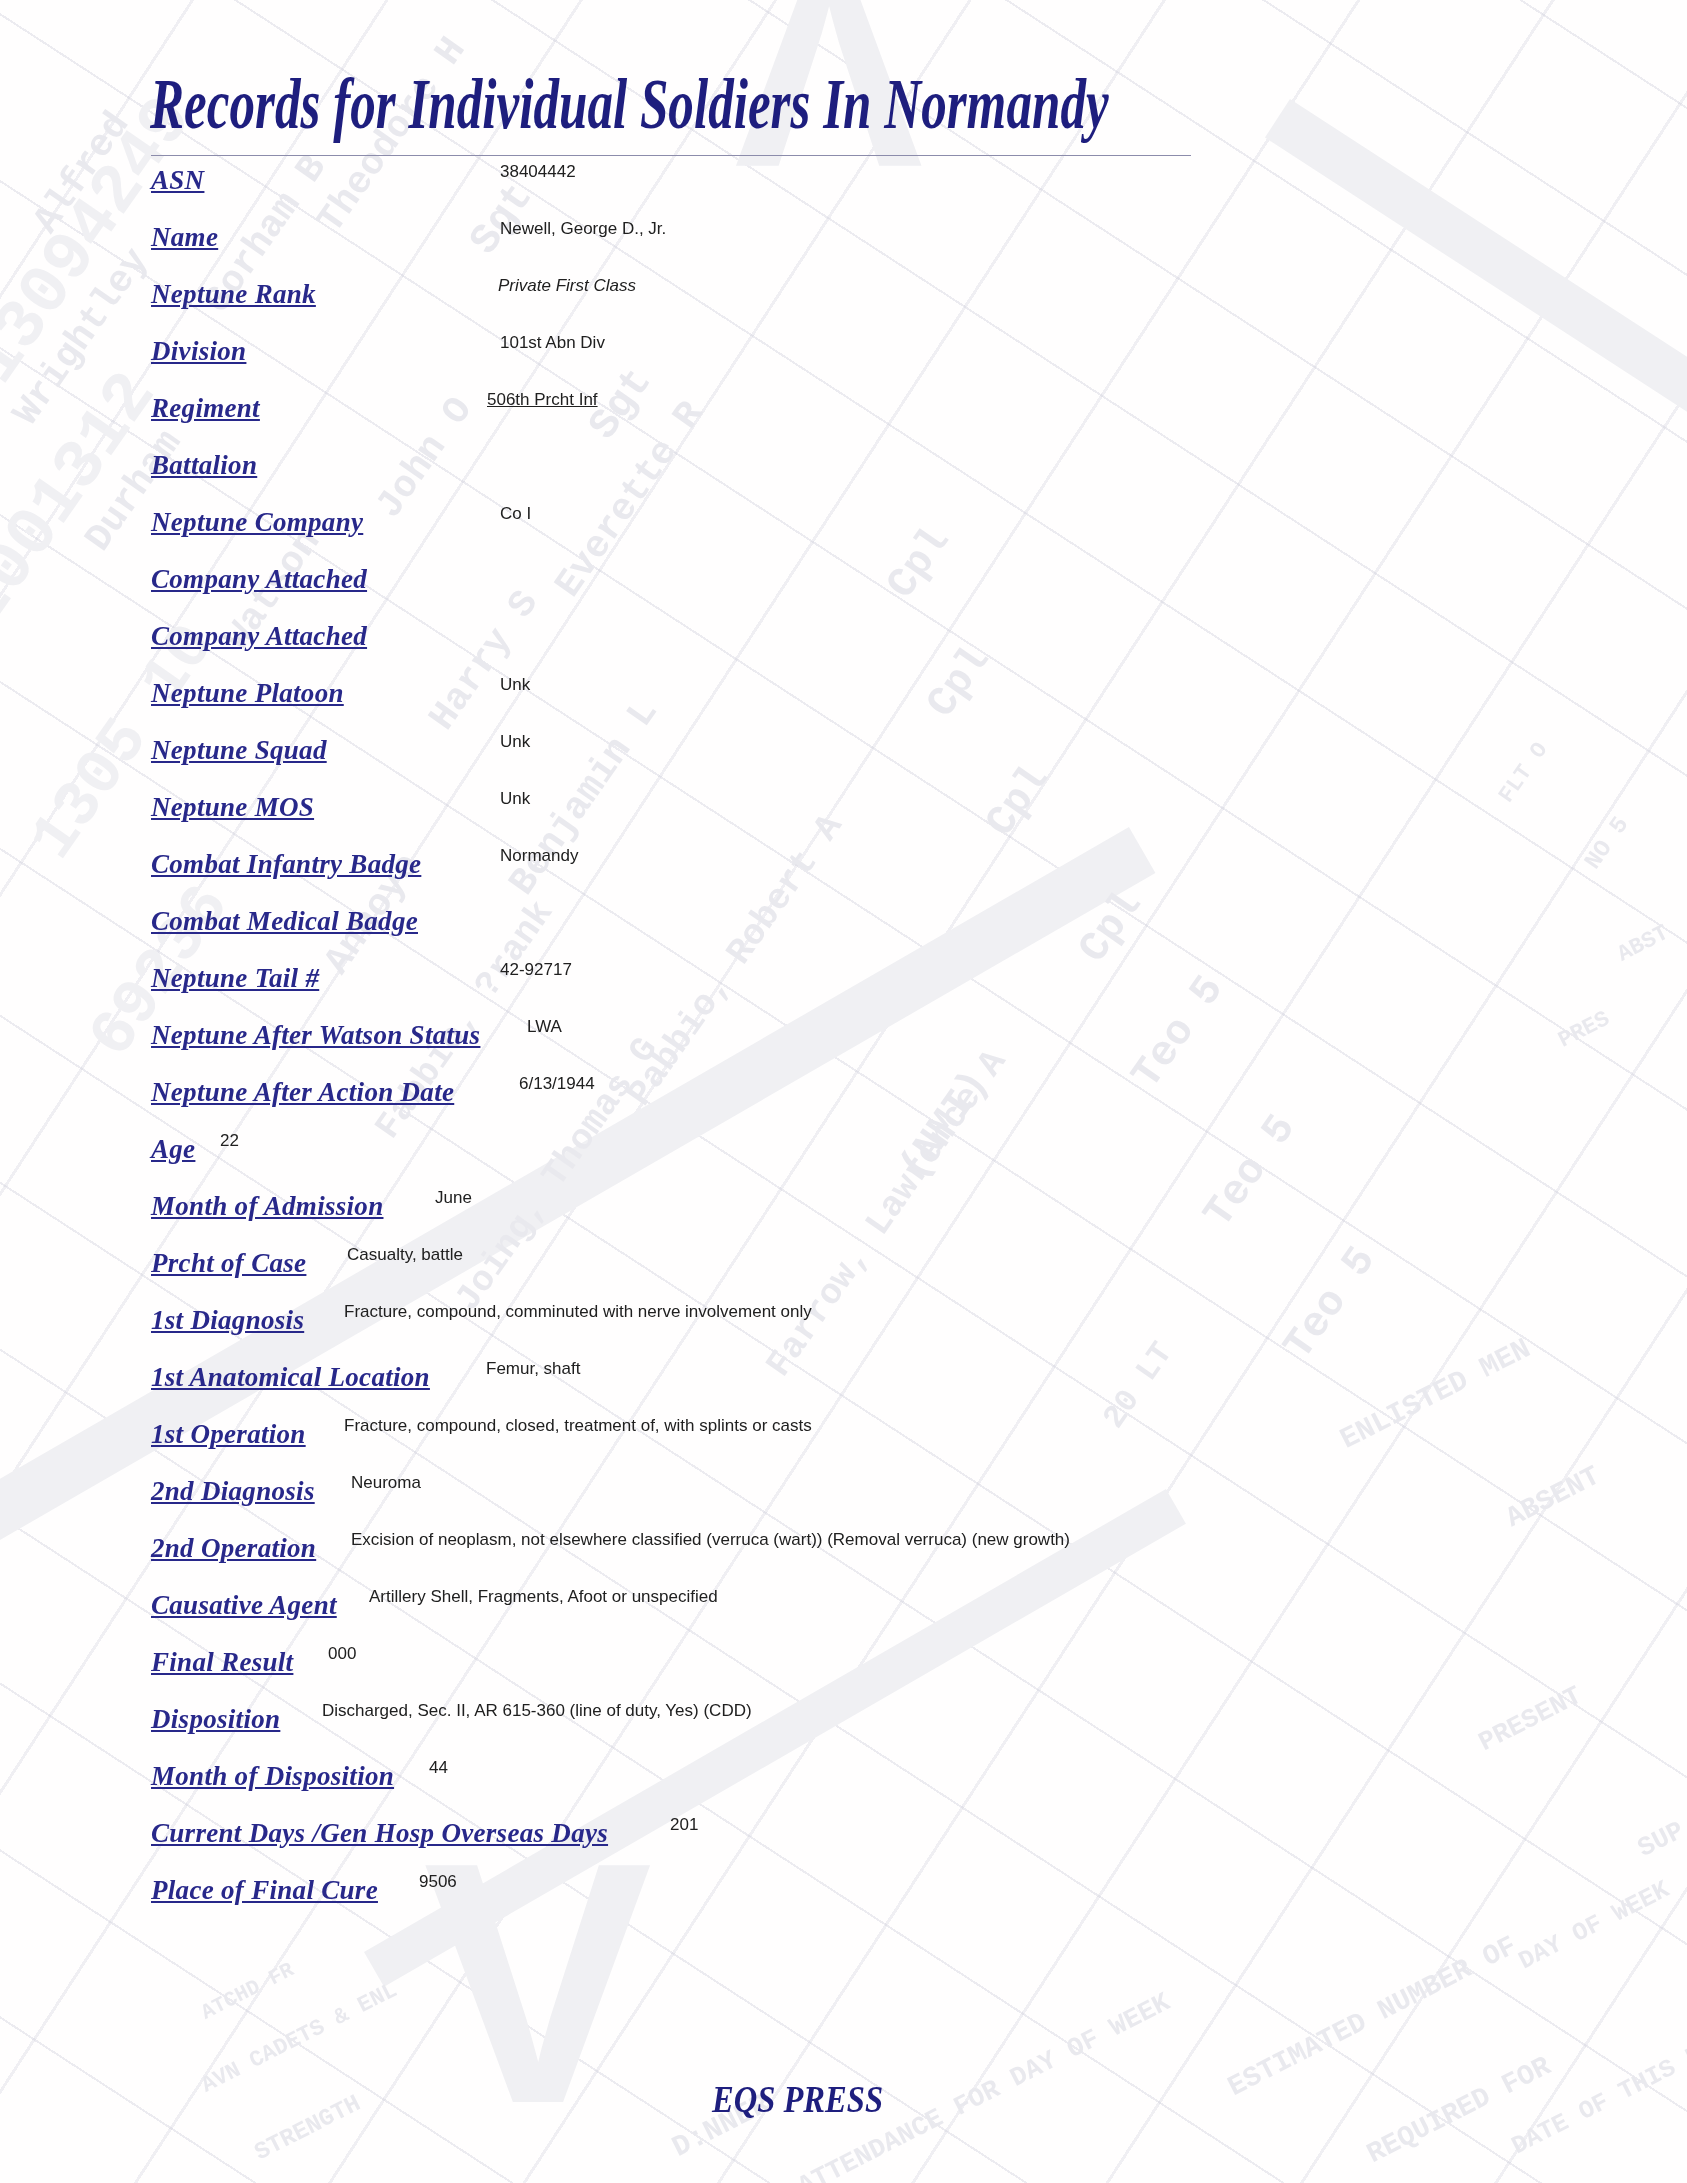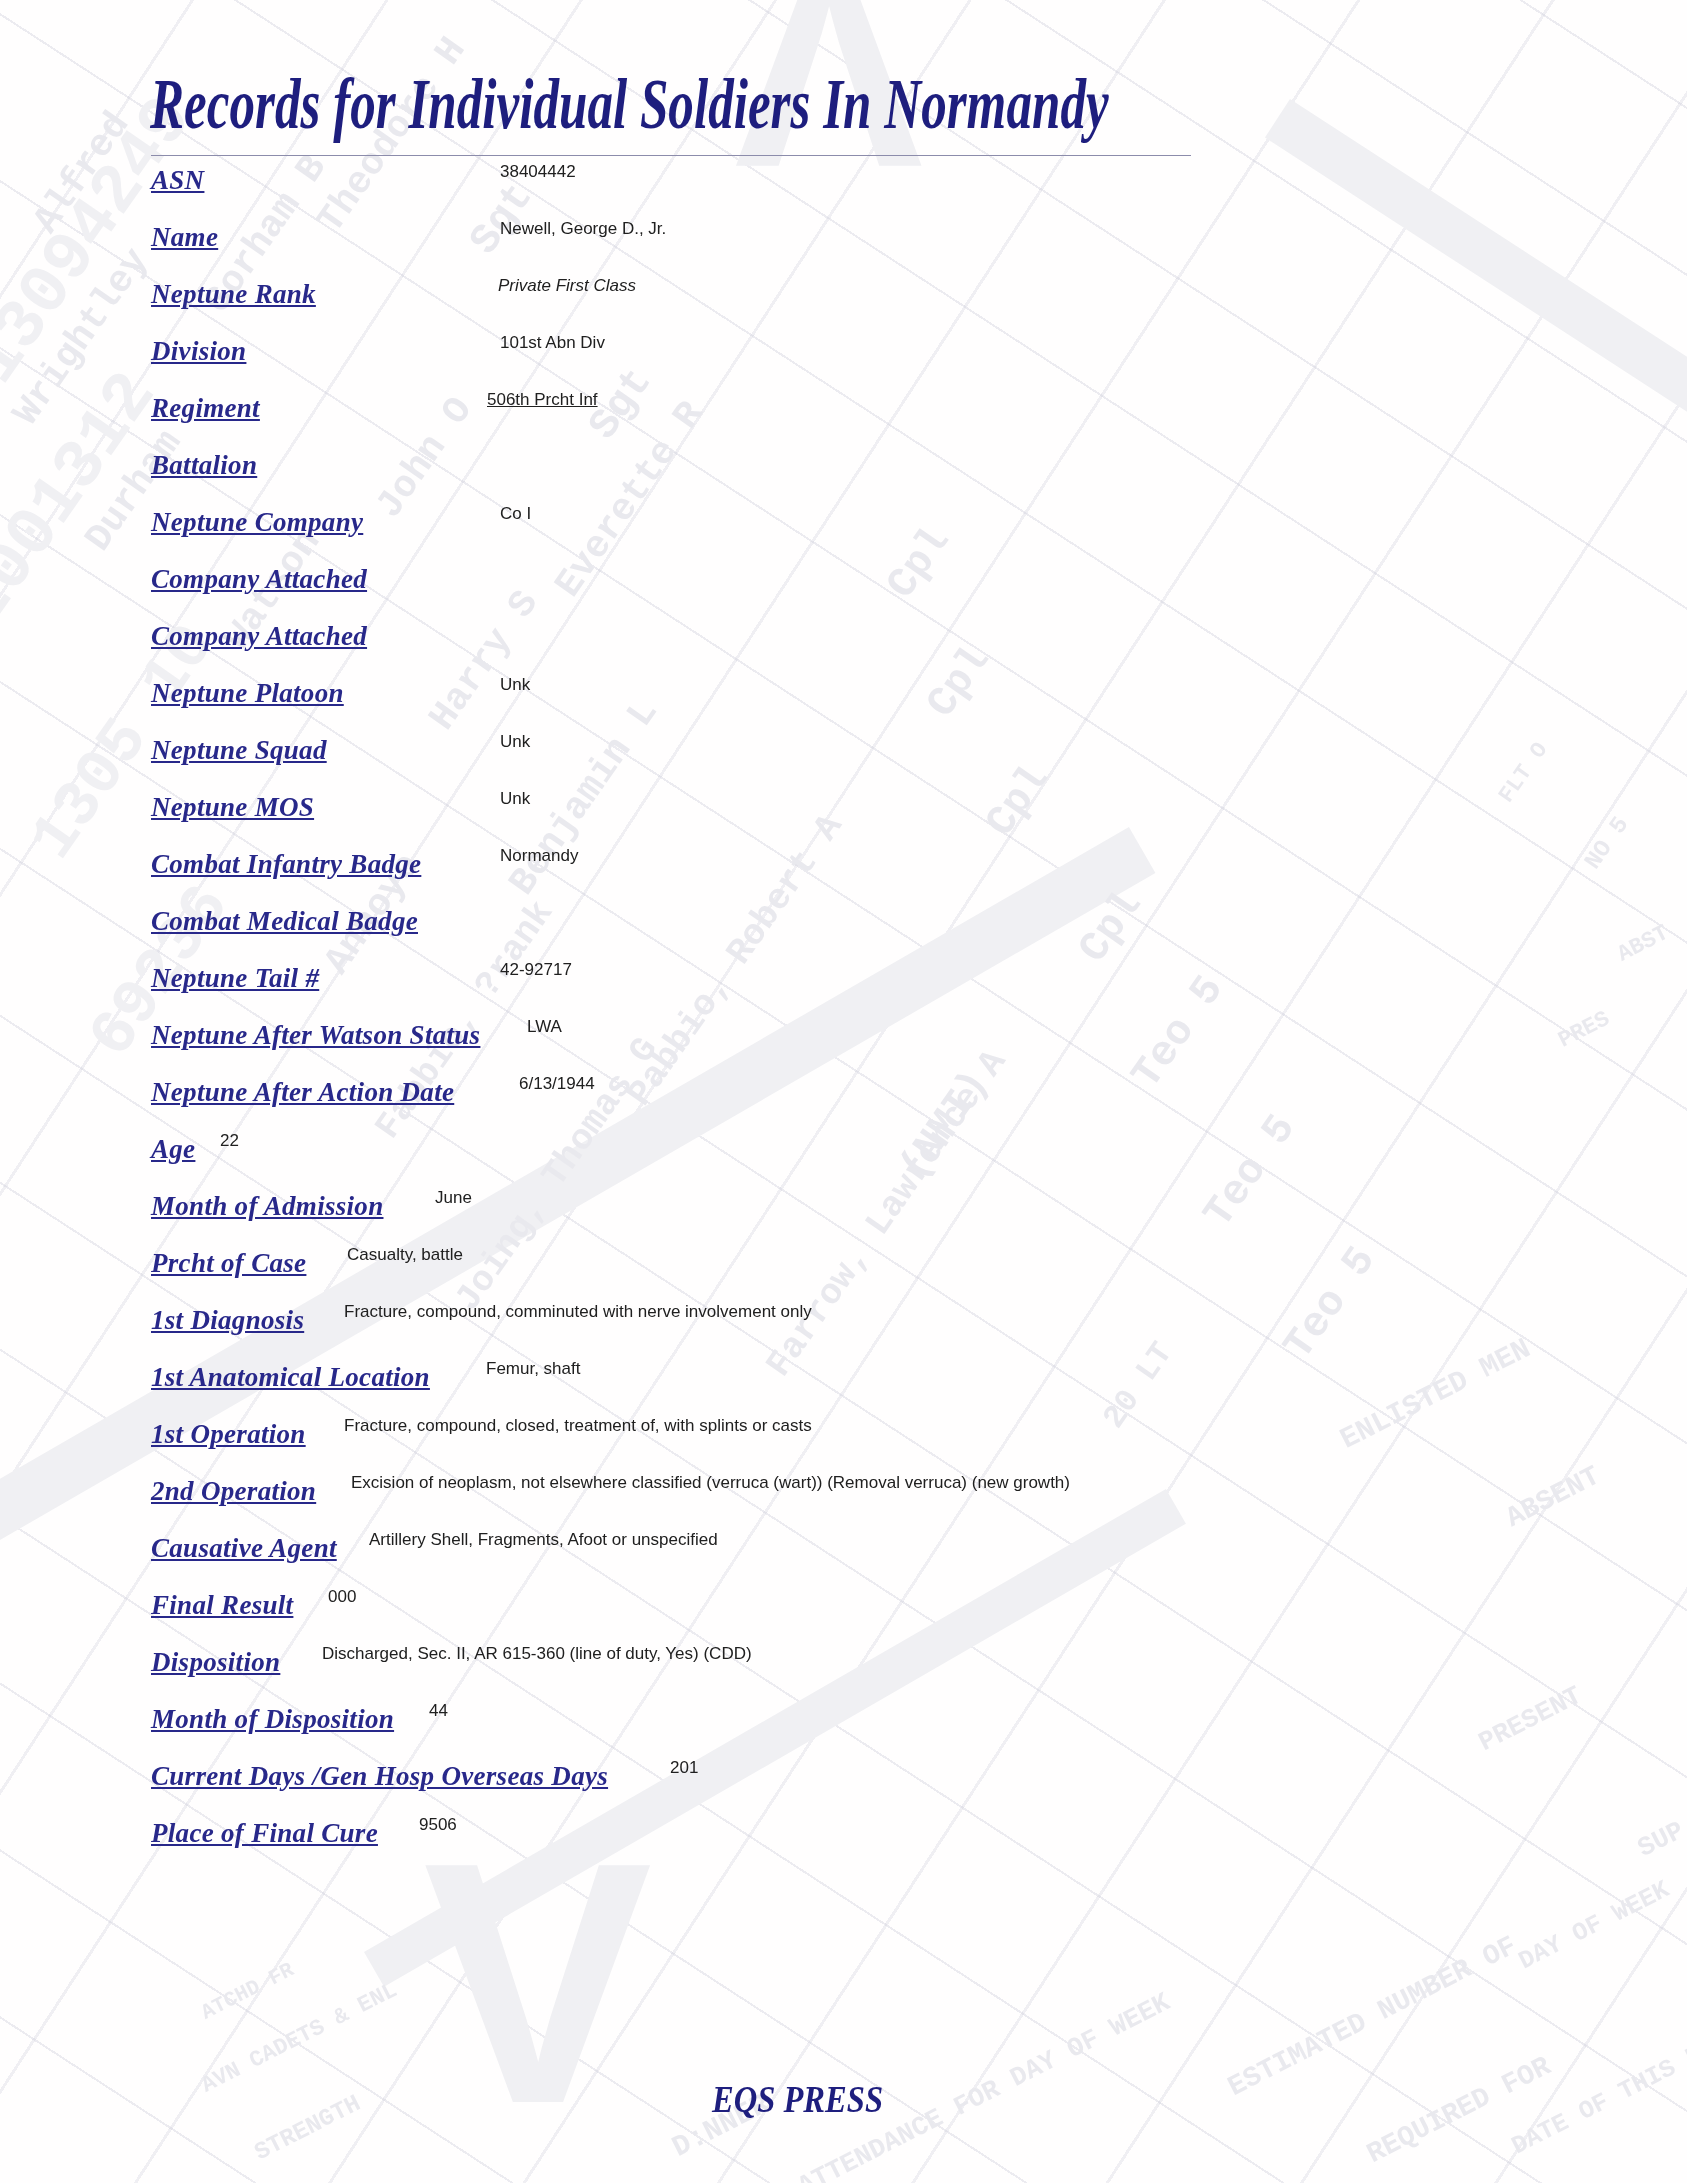--- a/index.html
+++ b/index.html
@@ -136,20 +136,21 @@
       <div class="row"><span class="flabel">Combat Medical Badge</span></div>
       <div class="row"><span class="flabel">Neptune Tail #</span><span class="fvalue" style="left: 349px;">42-92717</span></div>
       <div class="row"><span class="flabel">Neptune After Watson Status</span><span class="fvalue" style="left: 376px;">LWA</span></div>
       <div class="row"><span class="flabel">Neptune After Action Date</span><span class="fvalue" style="left: 368px;">6/13/1944</span></div>
       <div class="row"><span class="flabel">Age</span><span class="fvalue" style="left: 69px;">22</span></div>
       <div class="row"><span class="flabel">Month of Admission</span><span class="fvalue" style="left: 284px;">June</span></div>
       <div class="row"><span class="flabel">Prcht of Case</span><span class="fvalue" style="left: 196px;">Casualty, battle</span></div>
       <div class="row"><span class="flabel">1st Diagnosis</span><span class="fvalue" style="left: 193px; text-align: right;">Fracture, compound, comminuted with nerve involvement only</span></div>
       <div class="row"><span class="flabel">1st Anatomical Location</span><span class="fvalue" style="left: 335px;">Femur, shaft</span></div>
       <div class="row"><span class="flabel">1st Operation</span><span class="fvalue" style="left: 193px;">Fracture, compound, closed, treatment of, with splints or casts</span></div>
+      <div class="row"><span class="flabel">2nd Diagnosis</span><span class="fvalue" style="left: 200px;">Neuroma</span></div>
       <div class="row"><span class="flabel">2nd Operation</span><span class="fvalue" style="left: 200px;">Excision of neoplasm, not elsewhere classified (verruca (wart)) (Removal verruca) (new growth)</span></div>
       <div class="row"><span class="flabel">Causative Agent</span><span class="fvalue" style="left: 218px;">Artillery Shell, Fragments, Afoot or unspecified</span></div>
       <div class="row"><span class="flabel">Final Result</span><span class="fvalue" style="left: 177px;">000</span></div>
       <div class="row"><span class="flabel">Disposition</span><span class="fvalue" style="left: 171px;">Discharged, Sec. II, AR 615-360 (line of duty, Yes) (CDD)</span></div>
       <div class="row"><span class="flabel">Month of Disposition</span><span class="fvalue" style="left: 278px;">44</span></div>
       <div class="row"><span class="flabel">Current Days /Gen Hosp Overseas Days</span><span class="fvalue" style="left: 519px;">201</span></div>
       <div class="row"><span class="flabel">Place of Final Cure</span><span class="fvalue" style="left: 268px;">9506</span></div>
     </div>
 
   <div class="footer">EQS PRESS</div>

